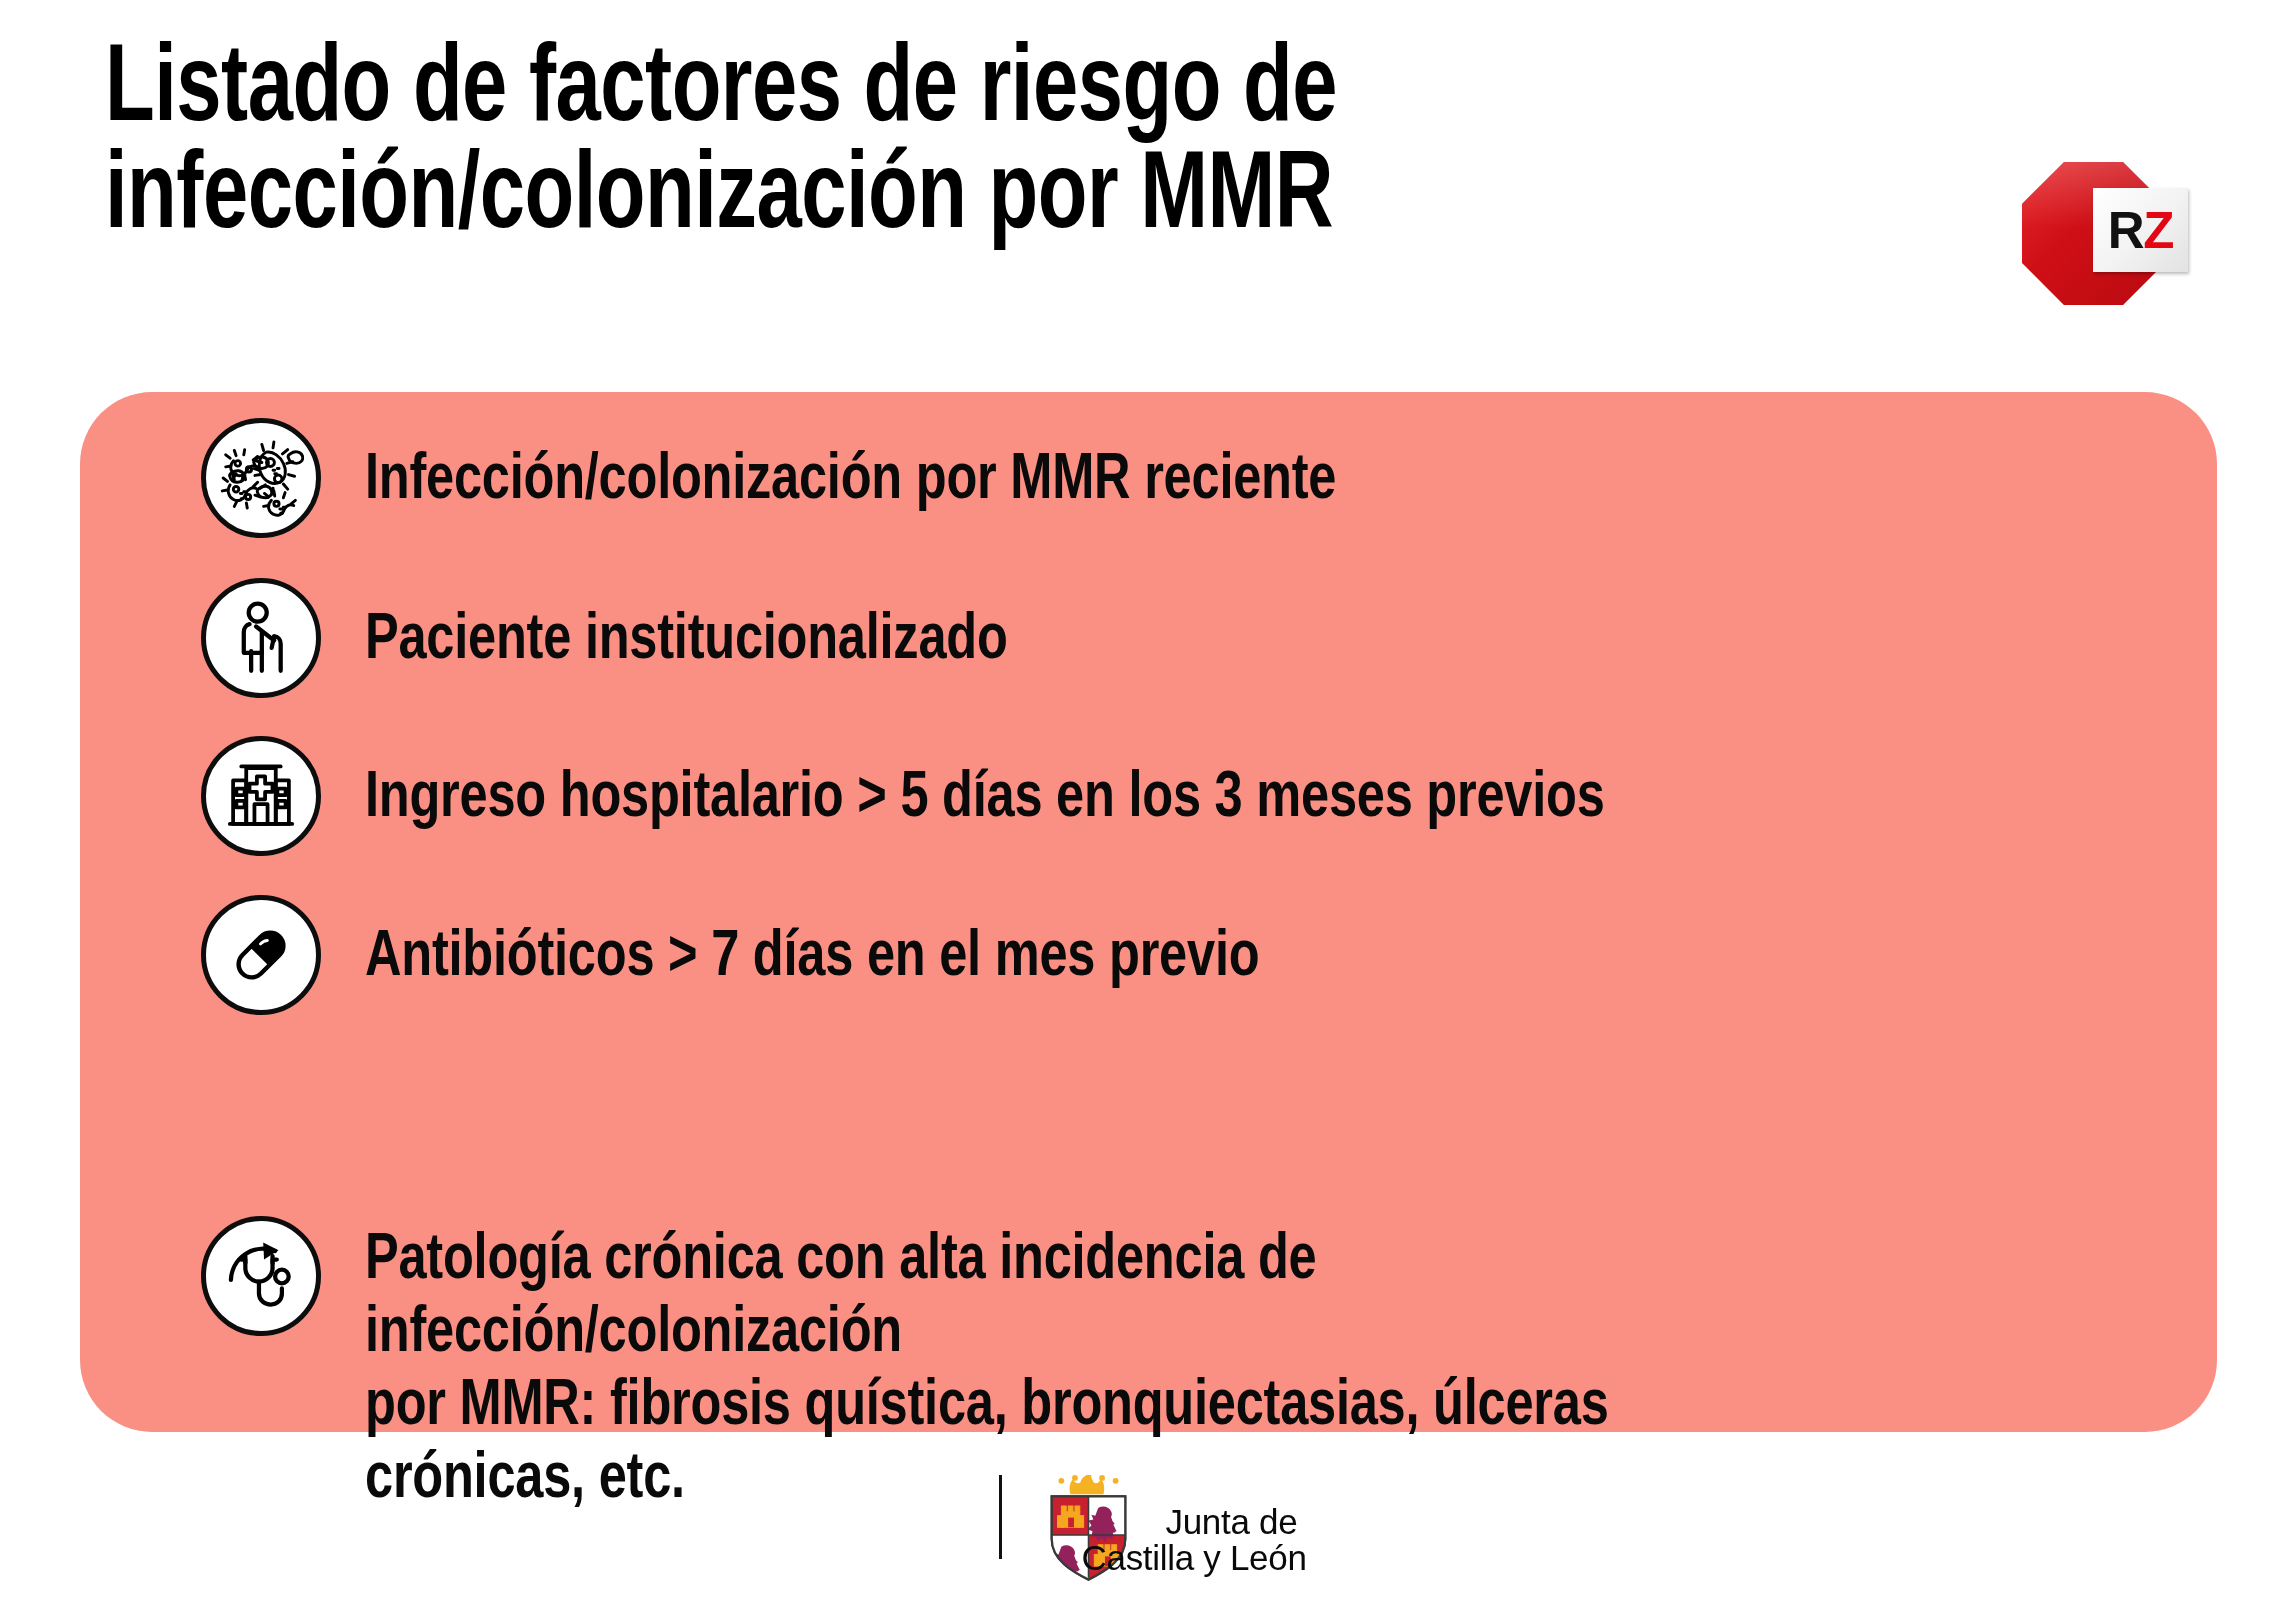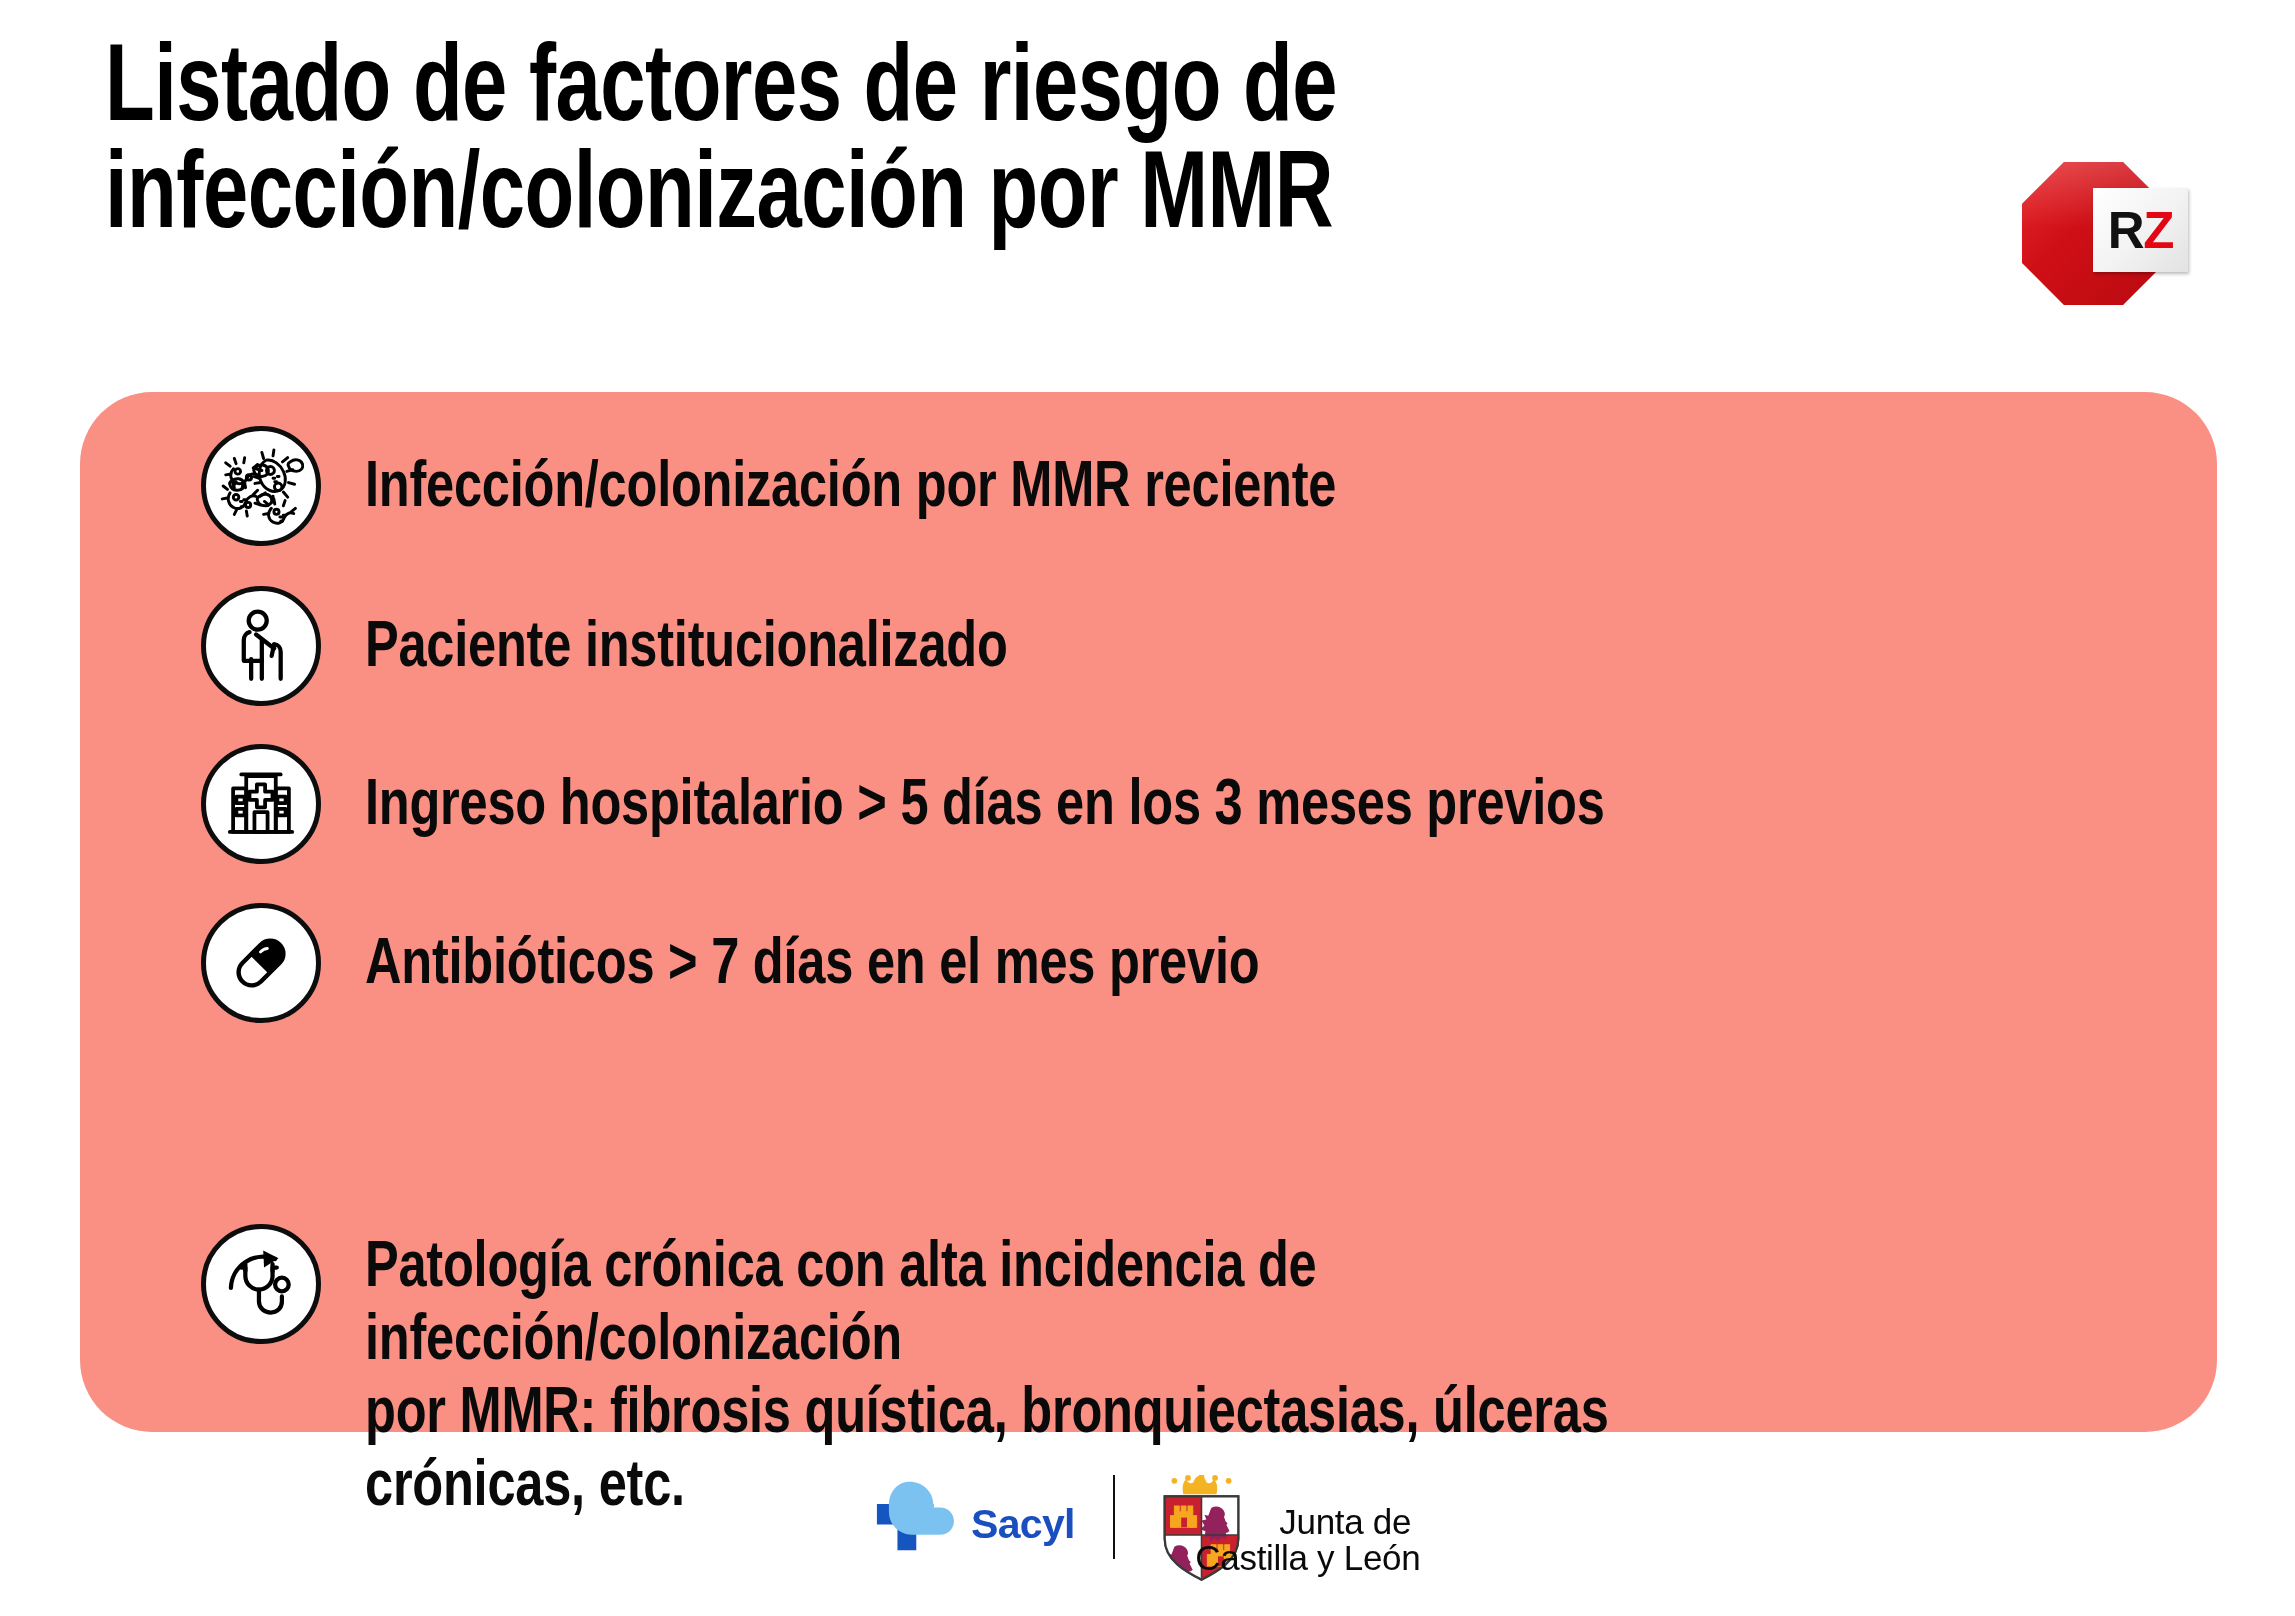--- a/index.html
+++ b/index.html
@@ -92,21 +92,21 @@
     left: 80px;
     top: 392px;
     width: 2137px;
     height: 1040px;
     background: #fa9084;
     border-radius: 72px;
   }
 
   #list {
     position: absolute;
-    left: 0; top: 16px;
+    left: 0; top: 8px;
     width: 100%;
     height: 100%;
   }
 
   .risk-row {
     position: absolute;
     left: 121px;
     display: flex;
     align-items: flex-start;
   }
@@ -317,27 +317,20 @@
       <div class="risk-text">Patología crónica con alta incidencia de infección/colonización
 por MMR: fibrosis quística, bronquiectasias, úlceras crónicas, etc.</div>
     </div>
 
   </div>
 </div>
 
 <div id="footer">
   <div id="footer-inner">
 
-    <div id="sacyl-logo">
-      <svg width="86" height="89" viewBox="0 0 100 104">
-        <path d="M2 28h24V8h22v20h20v24H48v30H26V52H2z" fill="#1455c0"></path>
-        <path d="M40 2c16 0 28 12 28 27v3h8c9 0 16 7 16 16s-7 16-16 16H43c-15 0-27-12-27-27V29C16 14 26 2 40 2z" fill="#7cc2f0"></path>
-      </svg>
-      <div id="sacyl-word">Sacyl</div>
-    </div>
 
     <div id="footer-divider"></div>
 
     <div id="jcyl-logo">
       <svg width="97" height="124" viewBox="0 0 100 128">
 
         <path d="M14 22c-2-8 0-14 3-16 2 4 5 5 8 3 1-4 4-7 7-7s6 3 7 7c3 2 6 1 8-3 3 2 5 8 3 16z" transform="translate(18,-1) scale(0.95)" fill="#f5b324"></path>
         <circle cx="22" cy="6" r="3" fill="#f5b324"></circle>
         <circle cx="36" cy="3" r="3" fill="#f5b324"></circle>
         <circle cx="50" cy="2" r="3" fill="#f5b324"></circle>

